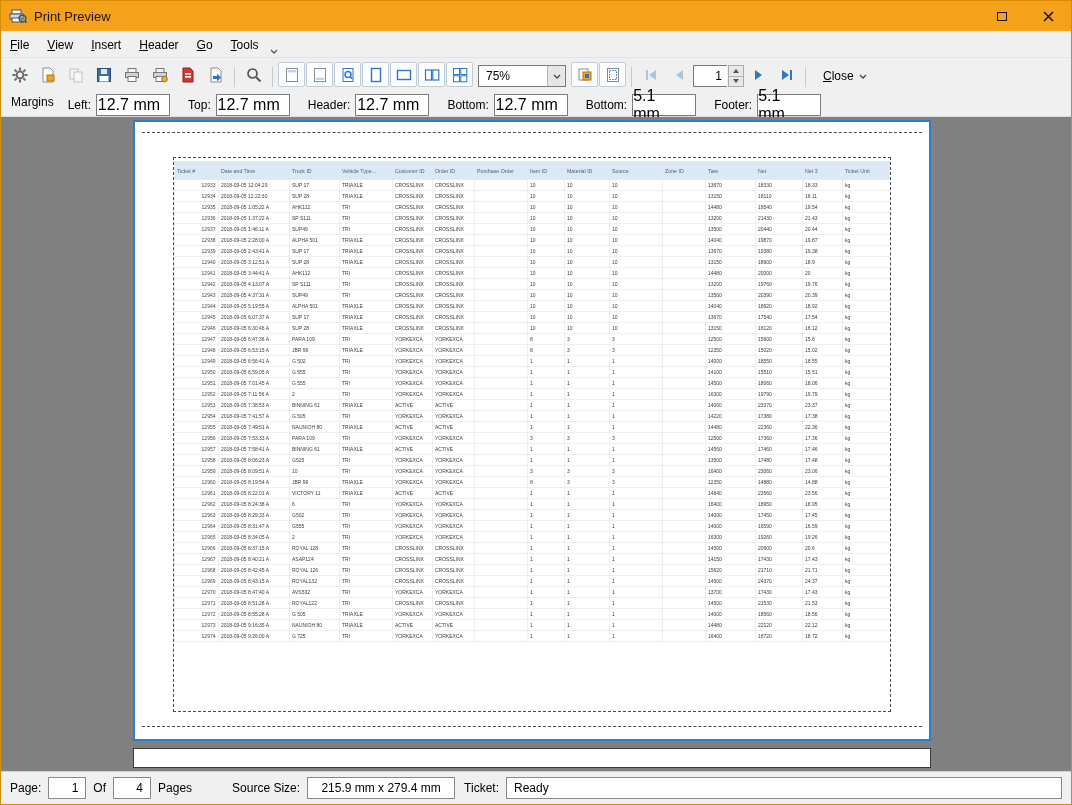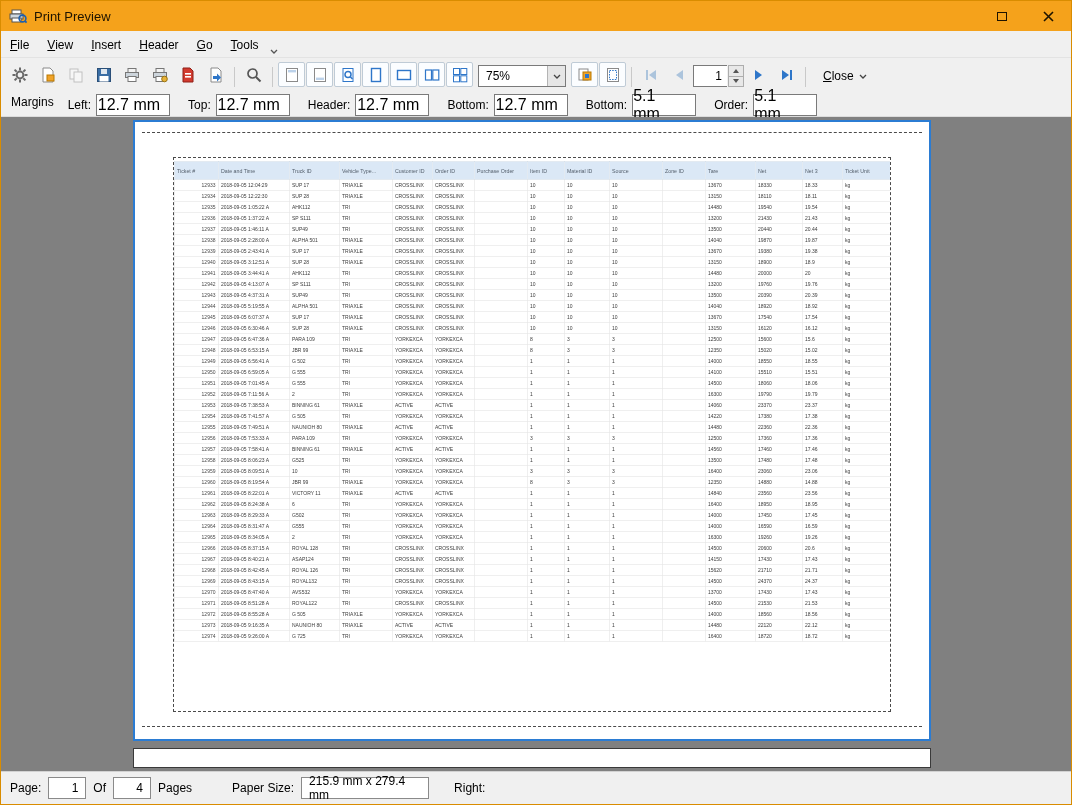--- a/index.html
+++ b/index.html
@@ -58,21 +58,21 @@
   table.tickets { border-collapse:collapse; table-layout:fixed; width:1434px; font-size:10px; color:#3c3c3c; }
   table.tickets th { background:#dbe8f6; border:1px solid #c6d4e3; font-weight:normal; color:#55606d; text-align:left; padding:3px 5px; height:36px; font-size:10.5px; white-space:nowrap; overflow:hidden; }
   table.tickets td { border:1px solid #dedede; padding:2px 5px; height:22px; white-space:nowrap; overflow:hidden; }
   table.tickets td.ra { text-align:right; color:#4a4a4a; }
   .page2 { position:absolute; left:132px; top:631px; width:798px; height:20px; background:#fff; border:1px solid #3a3a3a; }
 
   
   .statusbar { height:33px; background:#f0f0f0; border-top:1px solid #d2d2d2; display:flex; align-items:center; padding:0 9px; gap:7px; font-size:12px; flex:0 0 auto; }
   .sbox { background:#fff; border:1px solid #8a8a8a; height:22px; display:flex; align-items:center; padding:0 7px; }
   .sbox.num { width:38px; justify-content:flex-end; }
-  .sbox.paper { width:128px; justify-content:center; margin-right:18px; }
+  .sbox.paper { width:148px; justify-content:center; margin-right:2px; }
   .sbox.status { flex:1; justify-content:flex-start; }
   .gap-lg { width:26px; }
 
   svg { display:block; }
 </style>
 </head>
 <body>
 
 <div class="window">
 
@@ -294,21 +294,21 @@
     </span>
     <span class="mfield">
       <span>Bottom:</span>
       <span class="minput w74">12.7 mm</span>
     </span>
     <span class="mfield">
       <span>Bottom:</span>
       <span class="minput w64">5.1 mm</span>
     </span>
     <span class="mfield">
-      <span>Order:</span>
+      <span>Footer:</span>
       <span class="minput w64">5.1 mm</span>
     </span>
   </div>
 
   <div class="preview">
     <div class="page">
       <div class="guide header-line"></div>
       <div class="guide footer-line"></div>
       <div class="margin-box">
         <div class="table-viewport">
@@ -1074,18 +1074,19 @@
     <div class="page2"></div>
   </div>
 
   <div class="statusbar">
     <span>Page:</span>
     <span class="sbox num">1</span>
     <span>Of</span>
     <span class="sbox num">4</span>
     <span>Pages</span>
     <span class="gap-lg"></span>
-    <span>Paper Size:</span>
+    <span>Source Size:</span>
     <span class="sbox paper">215.9 mm x 279.4 mm</span>
-    <span>Right:</span>
+    <span>Ticket:</span>
+    <span class="sbox status">Ready</span>
   </div>
 
 </div>
 
 </body></html>

